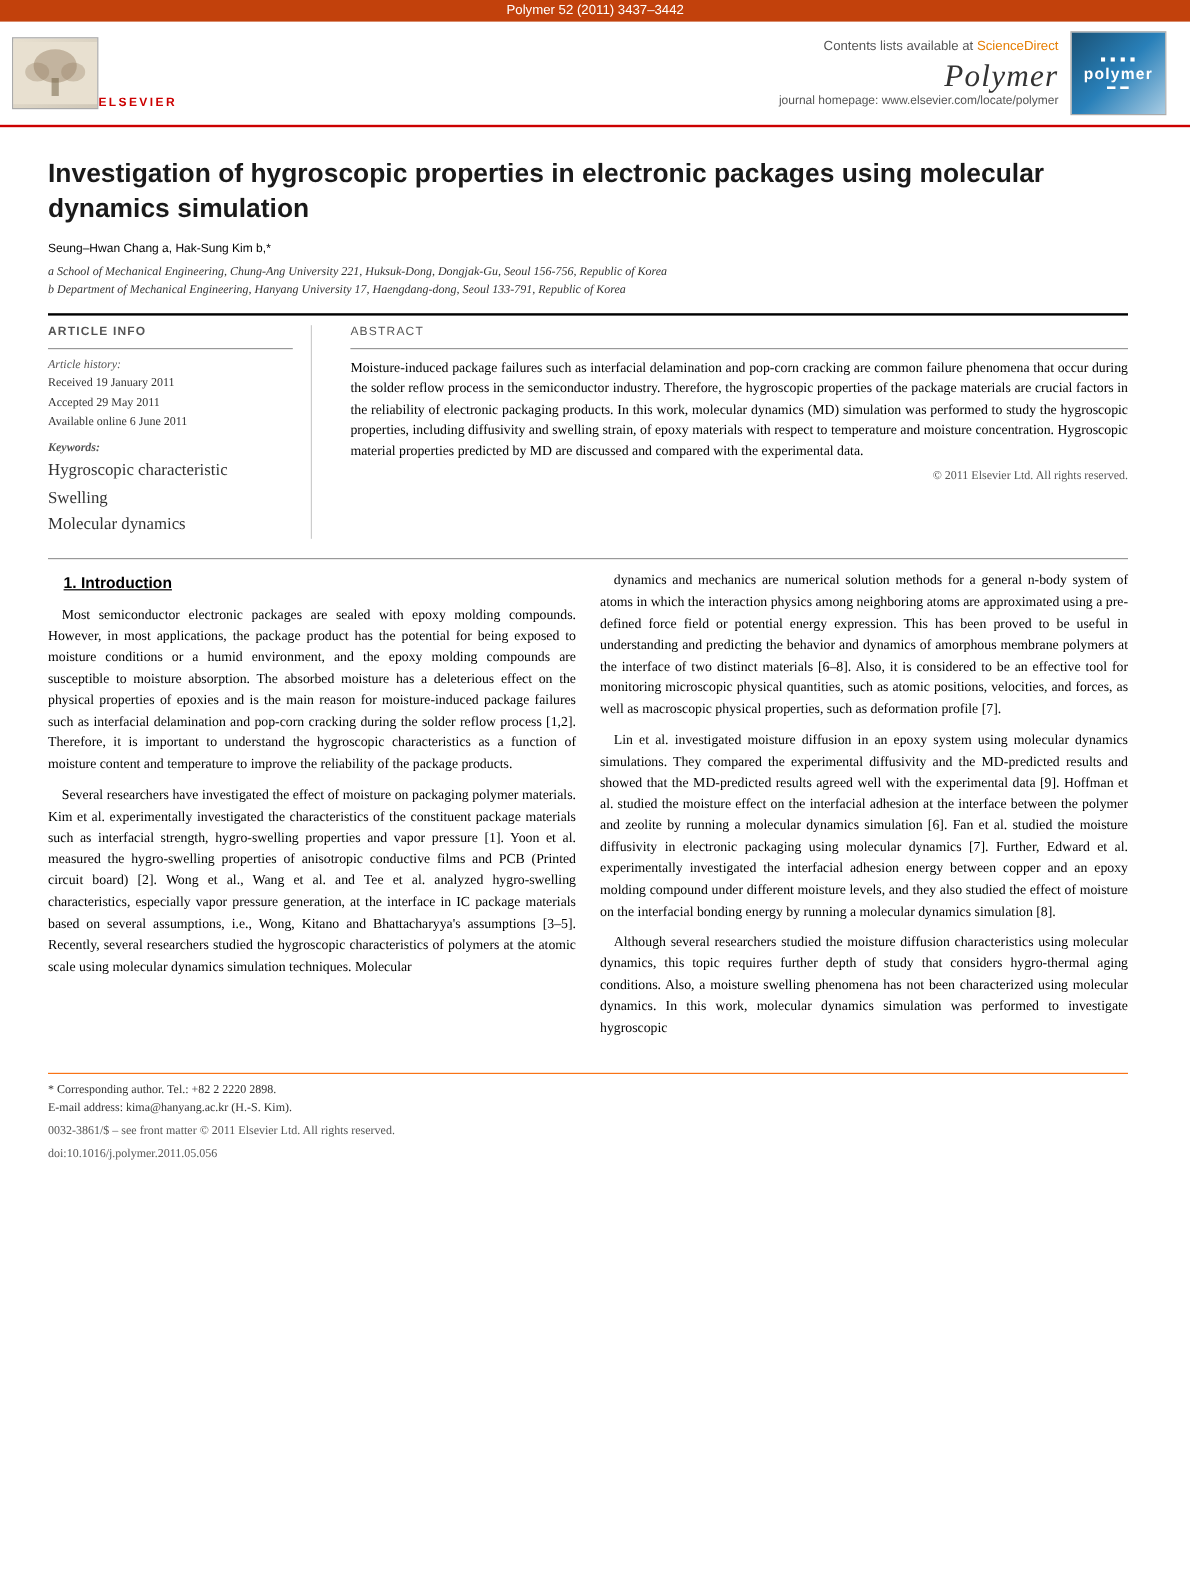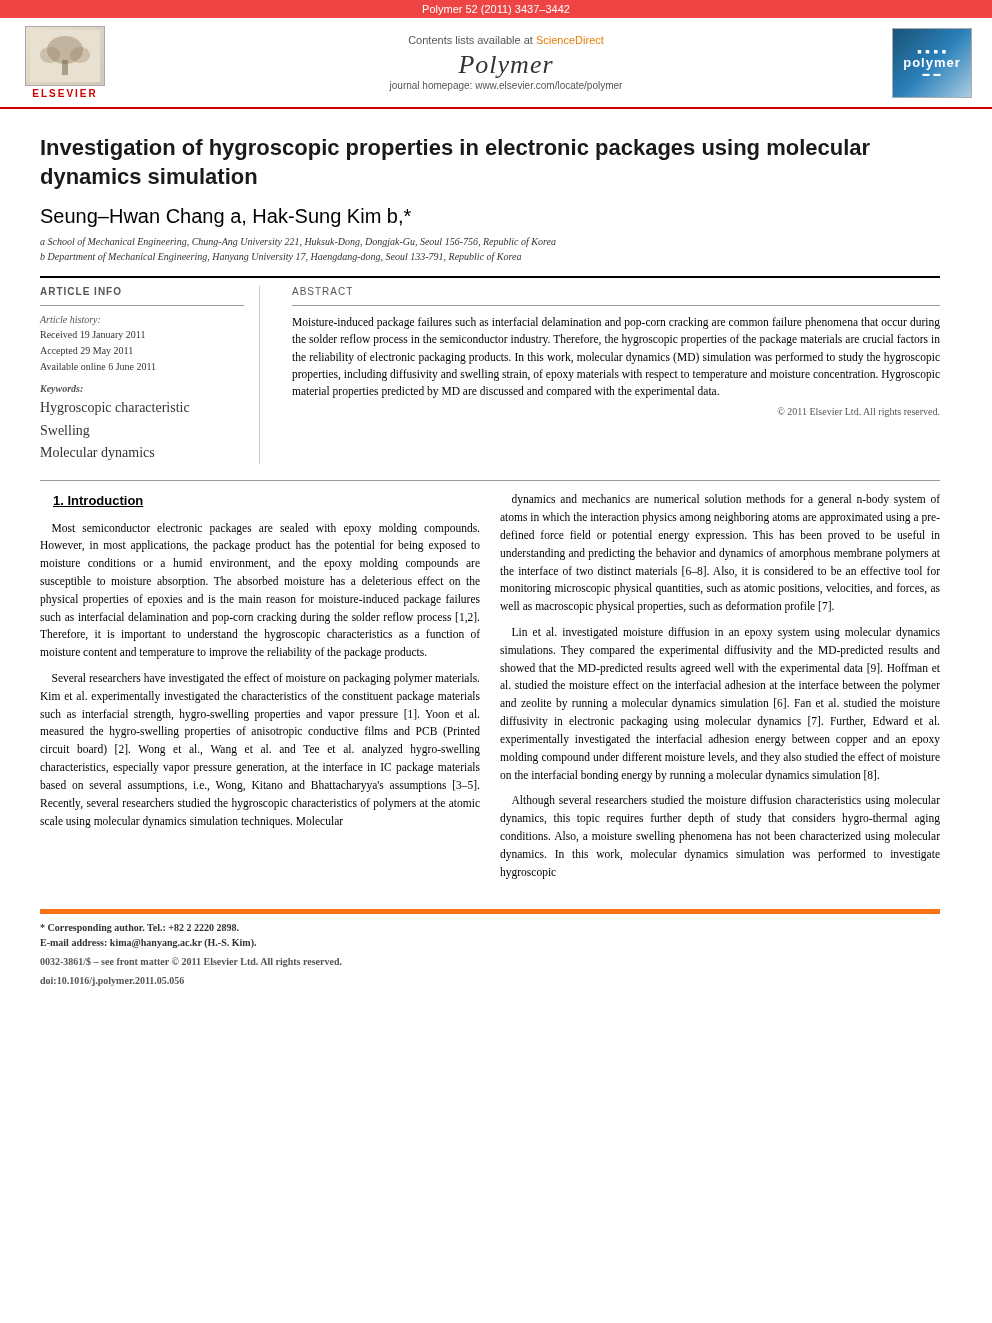--- a/index.html
+++ b/index.html
@@ -7,21 +7,21 @@
       width: 992px;
       min-height: 1323px;
       background: #fff;
       font-family: "Times New Roman", Times, serif;
       font-size: 13px;
       color: #000;
     }
 
     
     .top-banner {
-      background: #ef4444;
+      background: #c2410c;
       color: #fff;
       text-align: center;
       font-size: 11px;
       padding: 3px 0;
       font-family: Arial, sans-serif;
     }
 
     
     .journal-header {
       display: flex;
@@ -29,21 +29,21 @@
       border-bottom: 2px solid #c00;
       padding: 8px 10px;
       gap: 10px;
     }
     .journal-header .left-logo {
       width: 110px;
       flex-shrink: 0;
     }
     .journal-header .center-info {
       flex: 1;
-      text-align: center;
+      text-align: right;
     }
     .journal-header .right-logo {
       width: 90px;
       flex-shrink: 0;
       text-align: right;
     }
     .sciencedirect-link {
       color: #e67e00;
       font-size: 11px;
       font-family: Arial, sans-serif;
@@ -57,22 +57,22 @@
     }
     .journal-homepage {
       font-size: 10px;
       color: #555;
       font-family: Arial, sans-serif;
     }
 
     
     .elsevier-logo {
       display: flex;
-      flex-direction: column;
-      align-items: center;
+      flex-direction: row;
+      align-items: flex-end;
     }
     .elsevier-logo .elsevier-img {
       width: 80px;
       height: 60px;
       background: linear-gradient(135deg, #e8e0d0 0%, #d0c8b8 100%);
       border: 1px solid #aaa;
       display: flex;
       align-items: center;
       justify-content: center;
       font-size: 7px;
@@ -120,21 +120,21 @@
       font-family: Arial, sans-serif;
       font-weight: bold;
       color: #1a1a1a;
       line-height: 1.3;
       margin-bottom: 14px;
       margin-top: 10px;
     }
 
     
     .authors {
-      font-size: 20px;
+      font-size: 10px;
       font-family: Arial, sans-serif;
       color: #000;
       margin-bottom: 6px;
     }
     .affiliations {
       font-size: 10px;
       font-style: italic;
       color: #333;
       line-height: 1.5;
       margin-bottom: 12px;
@@ -247,27 +247,26 @@
       color: #000;
       margin-bottom: 6px;
       text-indent: 0;
     }
     .section-heading-underline {
       text-decoration: underline;
     }
 
     
     .footnote-area {
-      border-top: 5px solid #f97316;
+      border-top: 1px solid #f97316;
       margin-top: 20px;
       padding-top: 6px;
       font-size: 10px;
       color: #333;
       line-height: 1.5;
-      font-weight: bold;
     }
     .doi-line {
       font-size: 10px;
       color: #555;
       margin-top: 4px;
     }
   </style>
 </head>
 <body>
 

